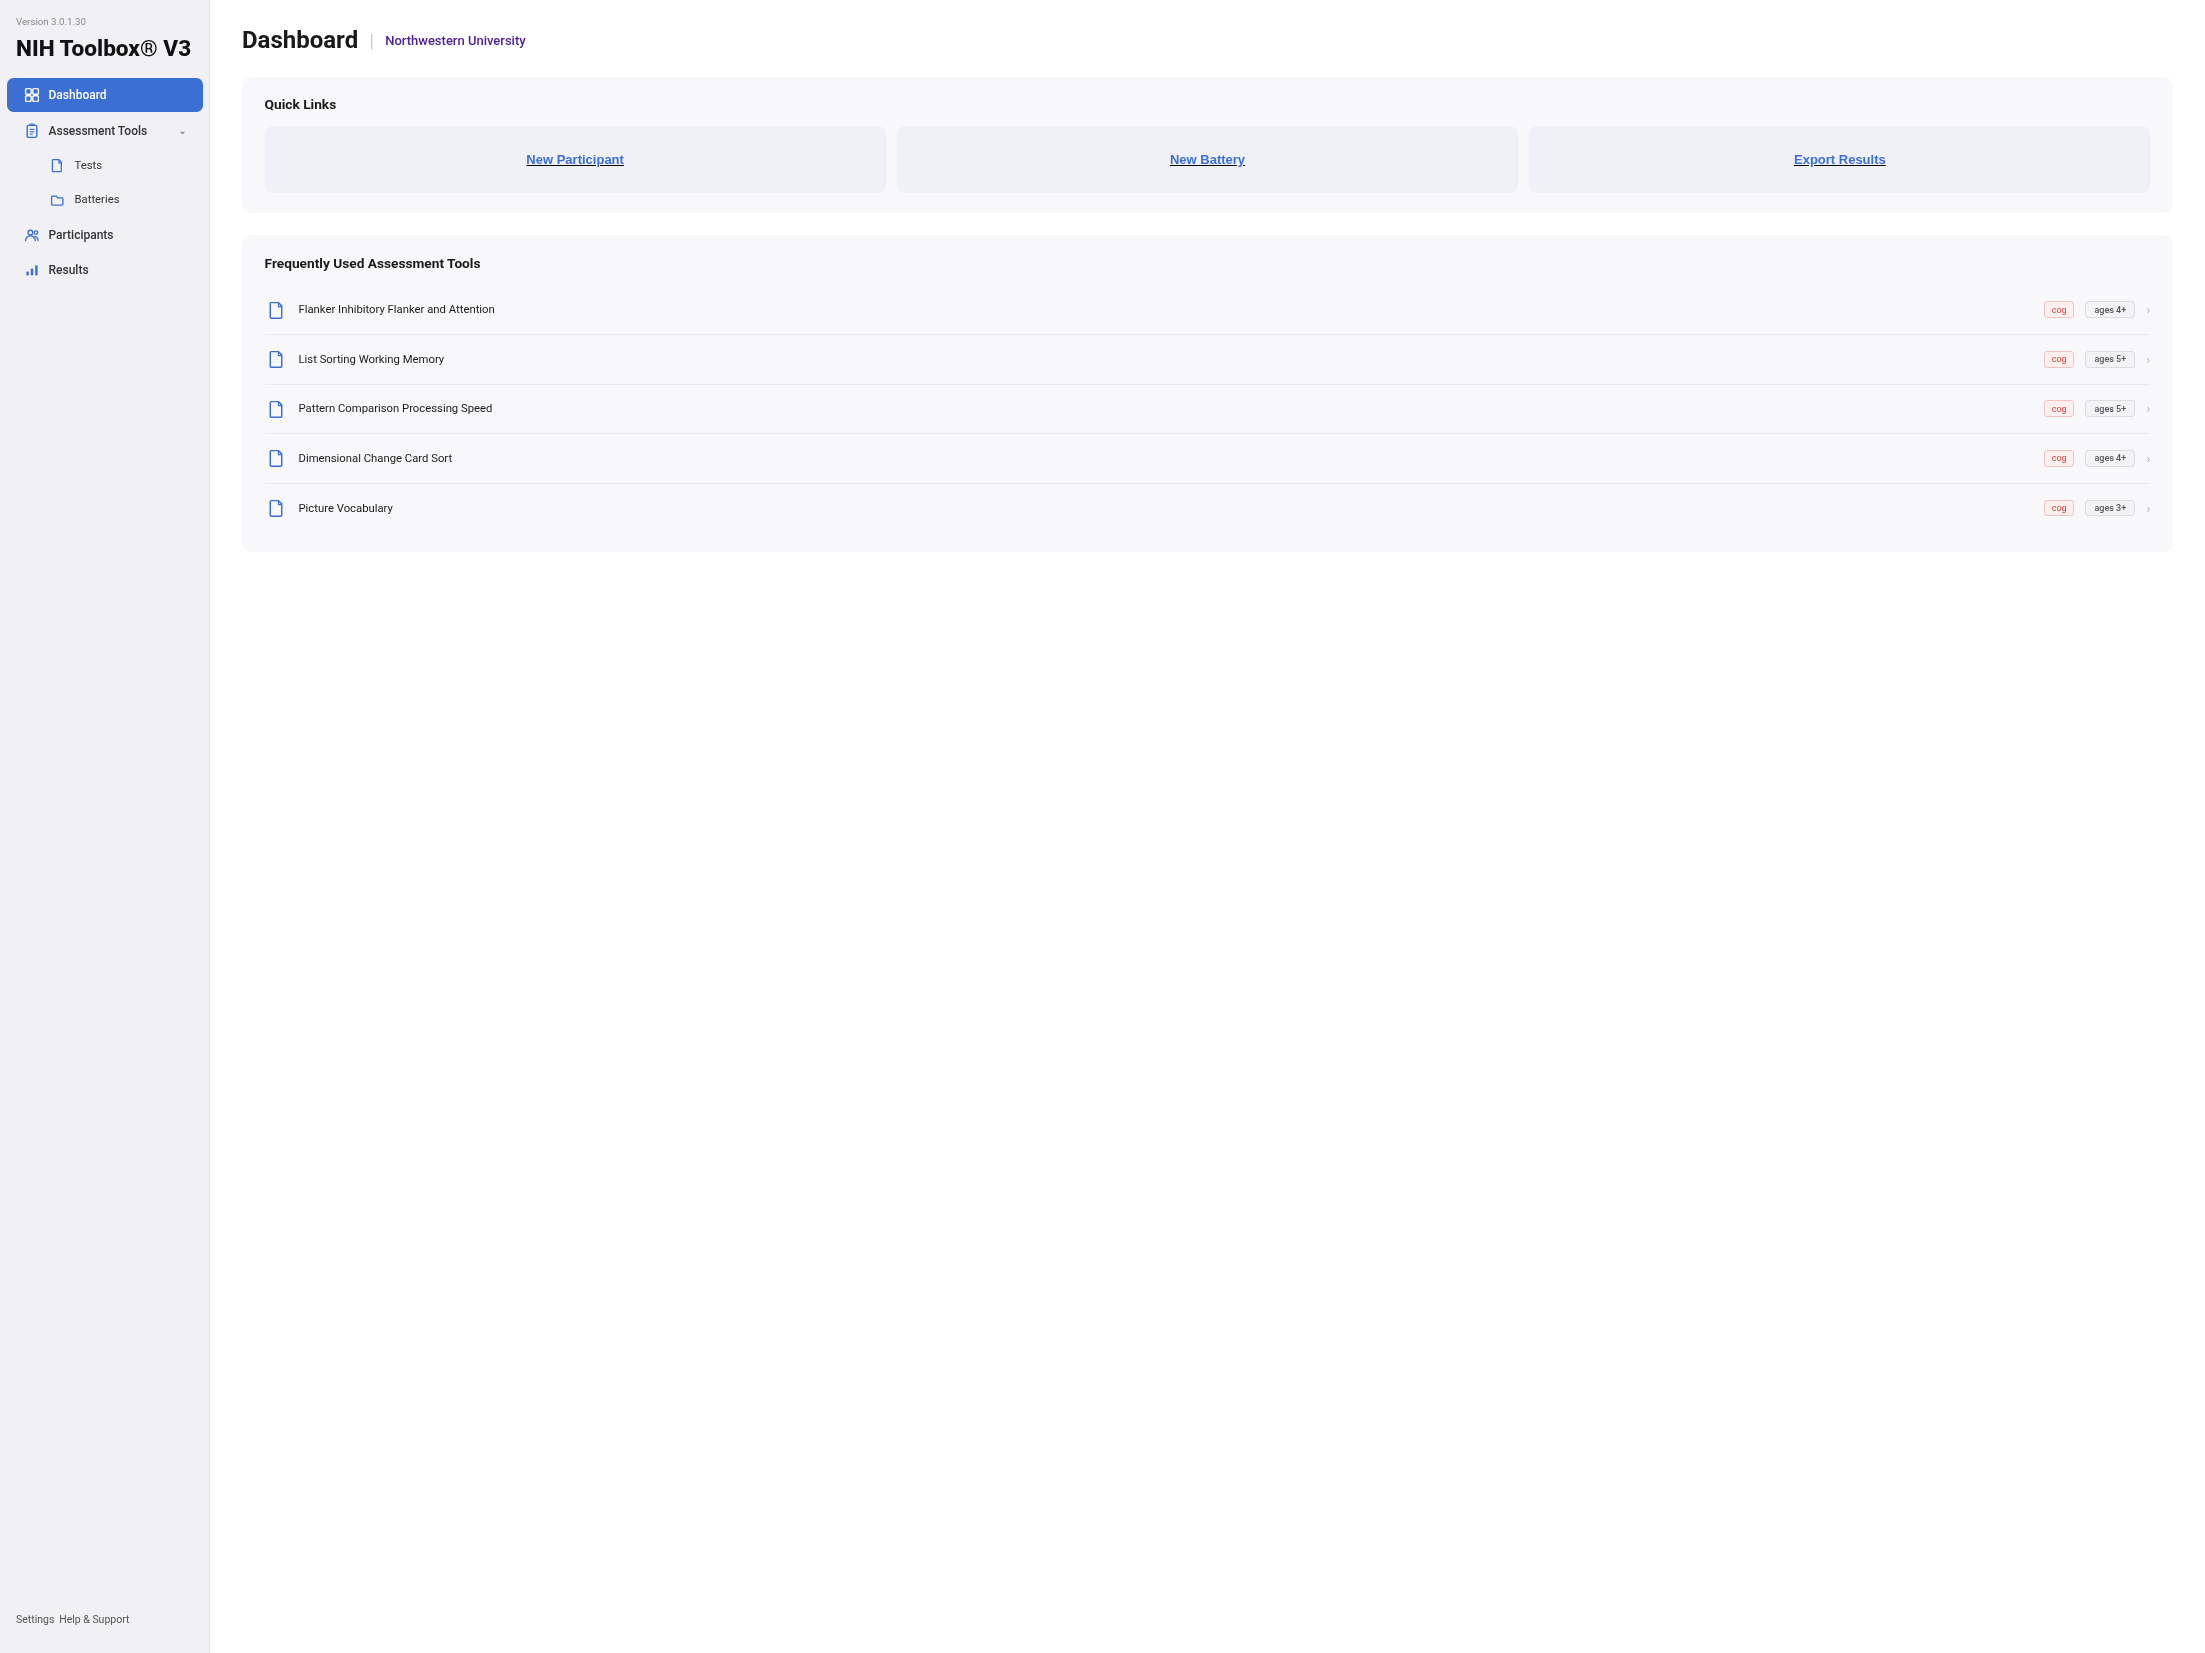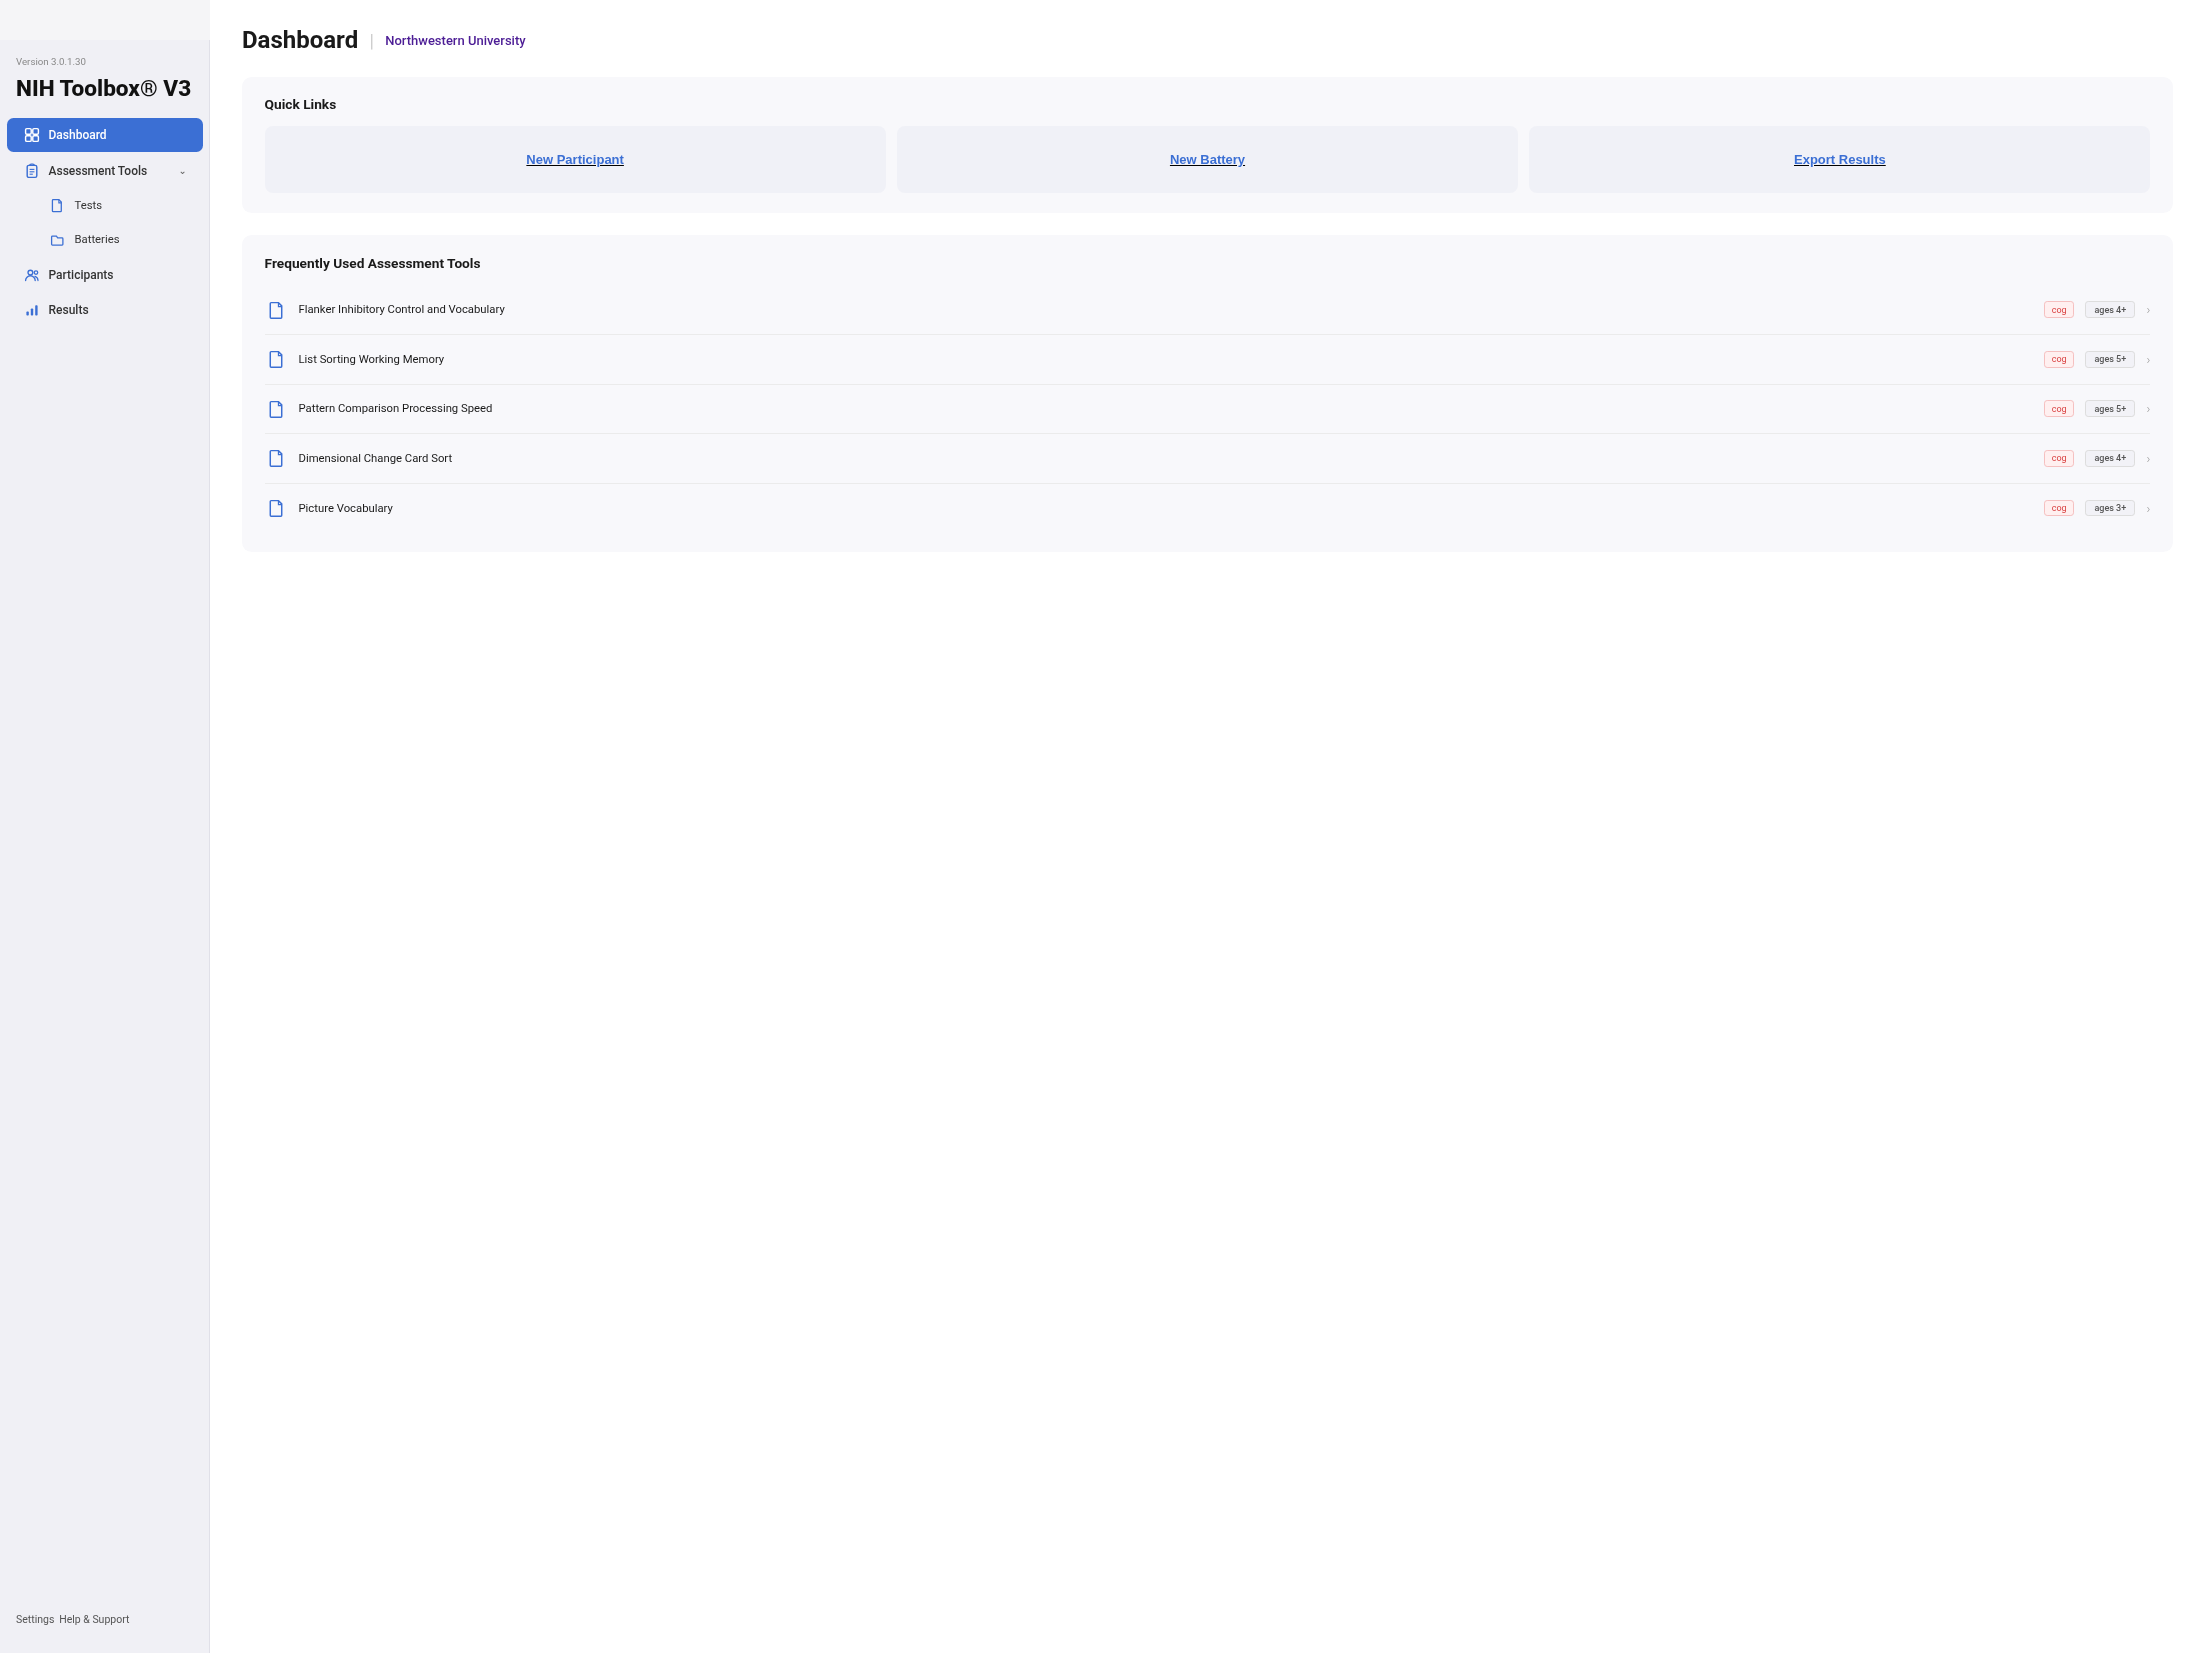--- a/index.html
+++ b/index.html
@@ -13,21 +13,20 @@
 
     
     .sidebar {
       width: 210px;
       min-width: 210px;
       background: #f0f0f5;
       display: flex;
       flex-direction: column;
       padding: 16px 0 16px 0;
       border-right: 0.8px solid #e0e0e8;
-      margin-top: 40px;
     }
     .sidebar-version {
       font-size: 9.7px;
       color: #888;
       padding: 0 16px 8px 16px;
     }
     .sidebar-title {
       font-size: 22.6px;
       font-weight: 800;
       color: #111;
@@ -320,21 +319,21 @@
     <h2 class="section-title">Frequently Used Assessment Tools</h2>
     <div class="tools-list" id="tools-list">
 
     <div class="tool-row">
       <span class="tool-icon">
         <svg width="18" height="18" viewBox="0 0 22 22" fill="none">
           <path d="M5 2h9l4 4v14a1 1 0 01-1 1H5a1 1 0 01-1-1V3a1 1 0 011-1z" stroke="#3b6fd4" stroke-width="1.8"></path>
           <path d="M14 2v5h4" stroke="#3b6fd4" stroke-width="1.5"></path>
         </svg>
       </span>
-      <span class="tool-name">Flanker Inhibitory Control and Vocabulary</span>
+      <span class="tool-name">Flanker Inhibitory Flanker and Attention</span>
       <span class="tool-badge-cog">cog</span>
       <span class="tool-badge-ages">ages 4+</span>
       <span class="tool-chevron">›</span>
     </div>
         <div class="tool-row">
       <span class="tool-icon">
         <svg width="18" height="18" viewBox="0 0 22 22" fill="none">
           <path d="M5 2h9l4 4v14a1 1 0 01-1 1H5a1 1 0 01-1-1V3a1 1 0 011-1z" stroke="#3b6fd4" stroke-width="1.8"></path>
           <path d="M14 2v5h4" stroke="#3b6fd4" stroke-width="1.5"></path>
         </svg>

